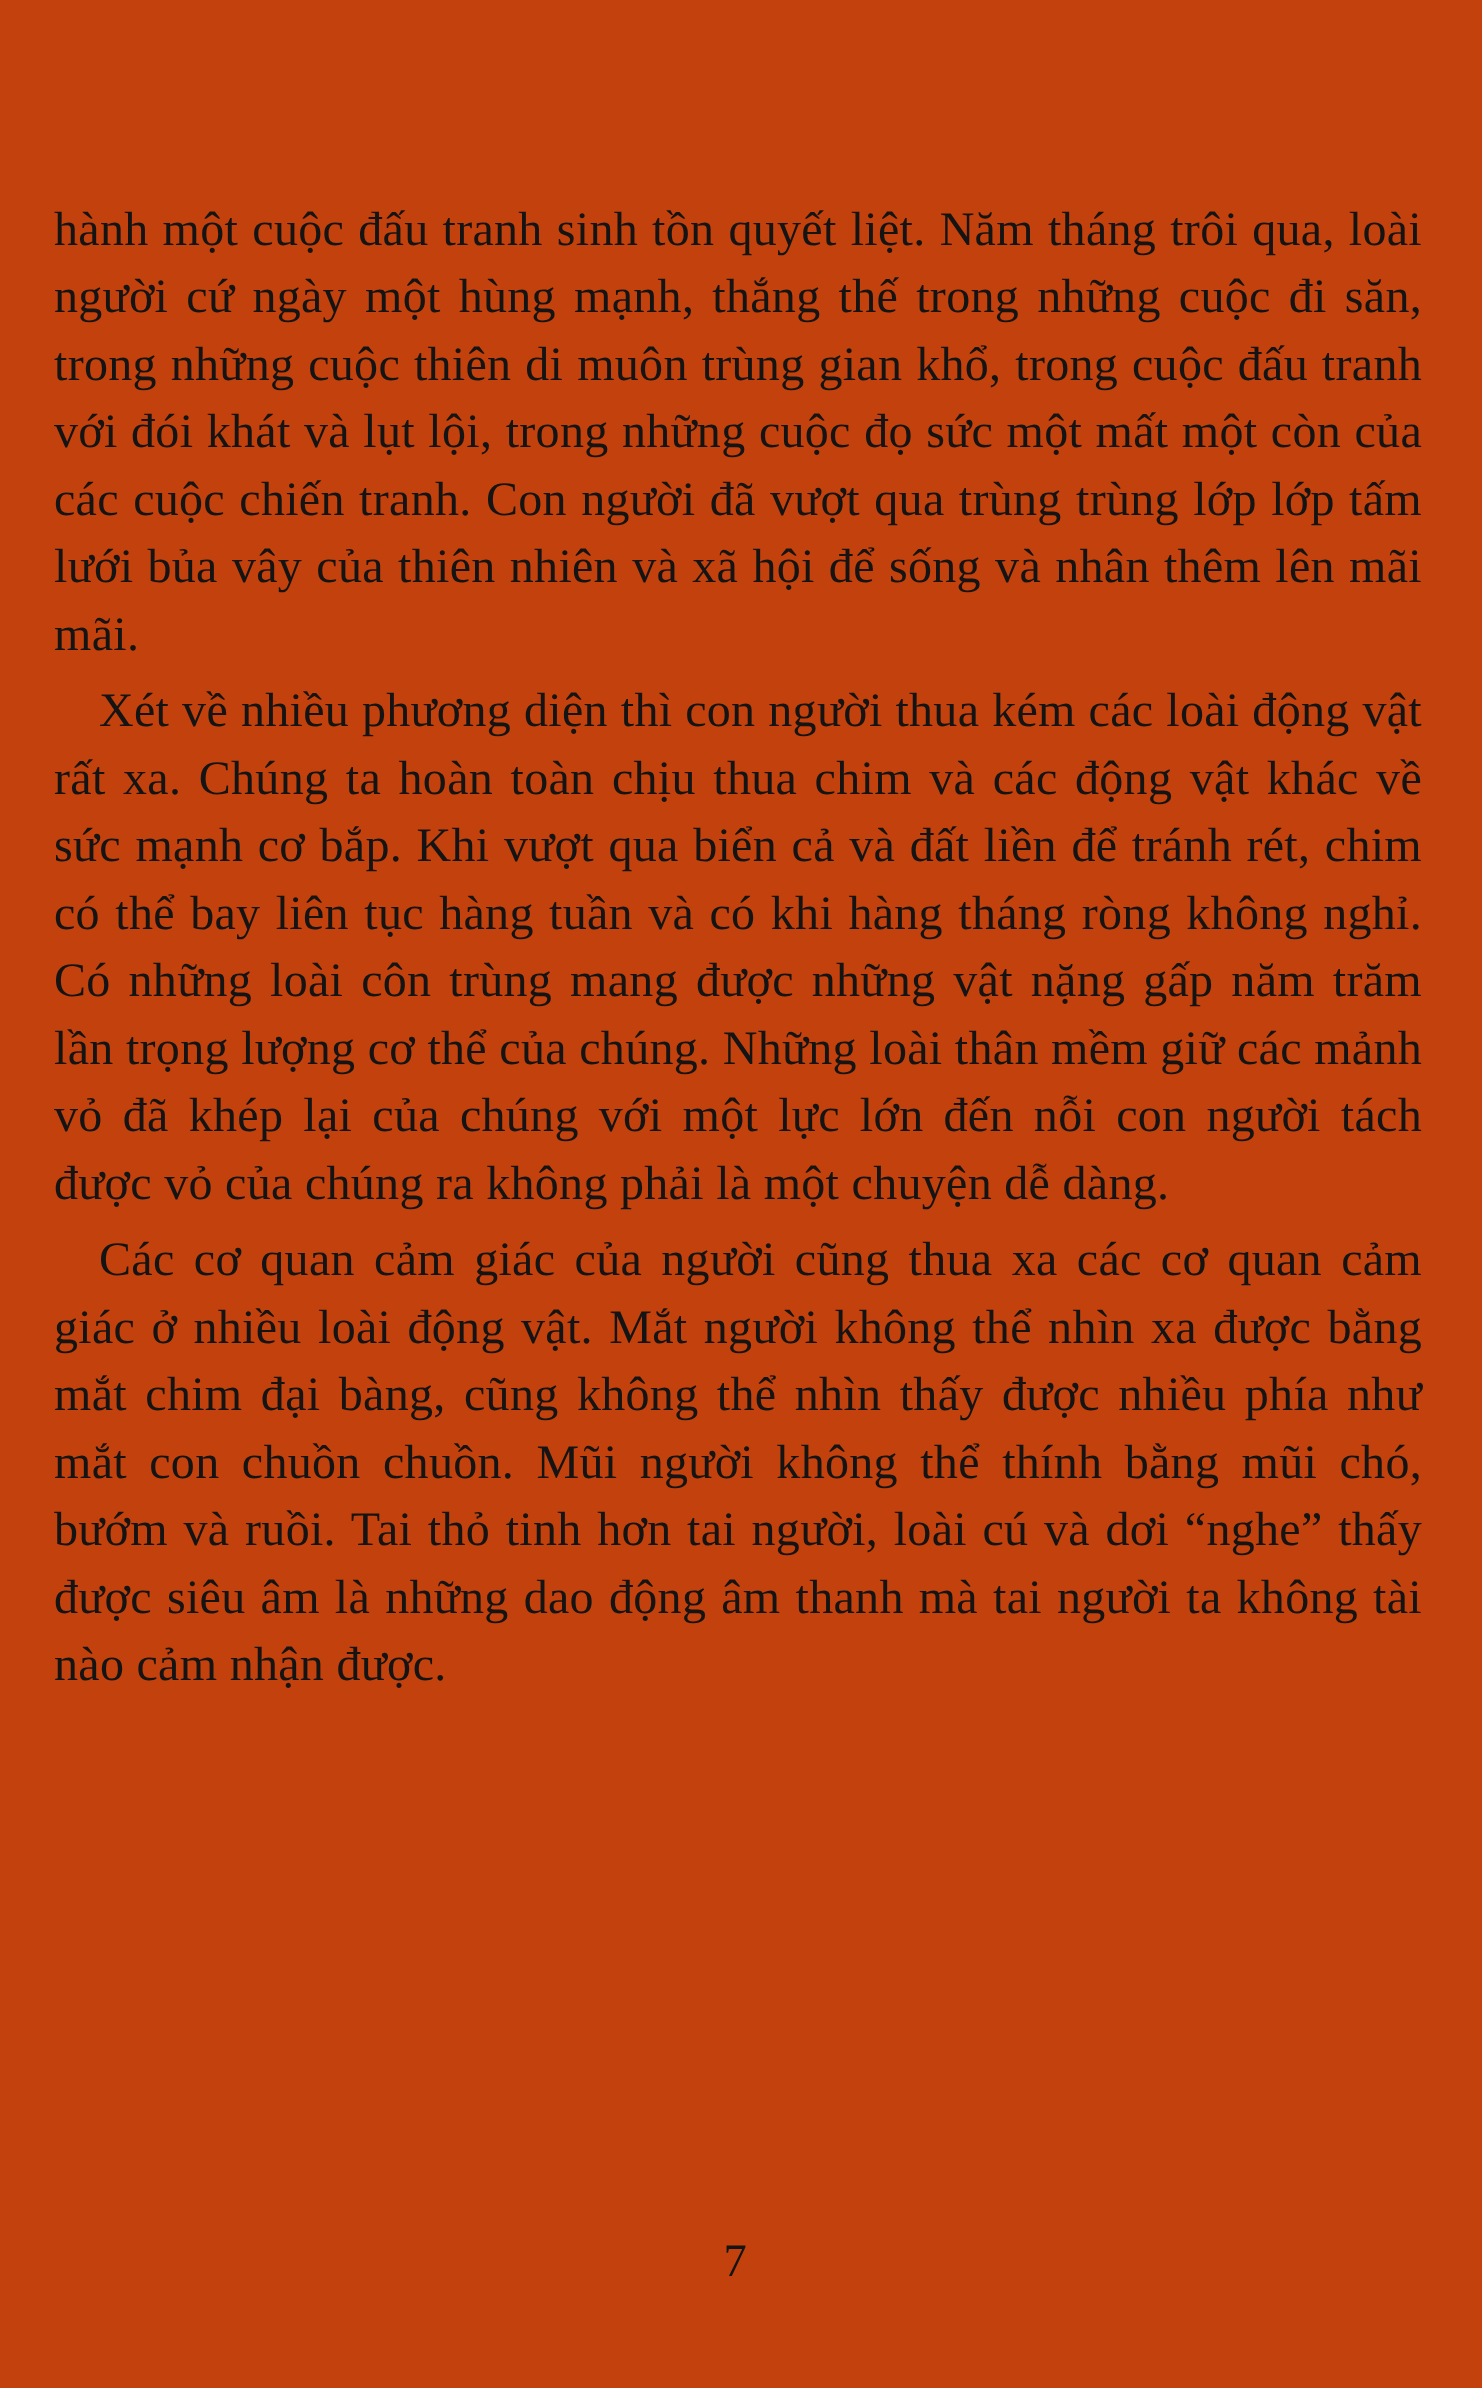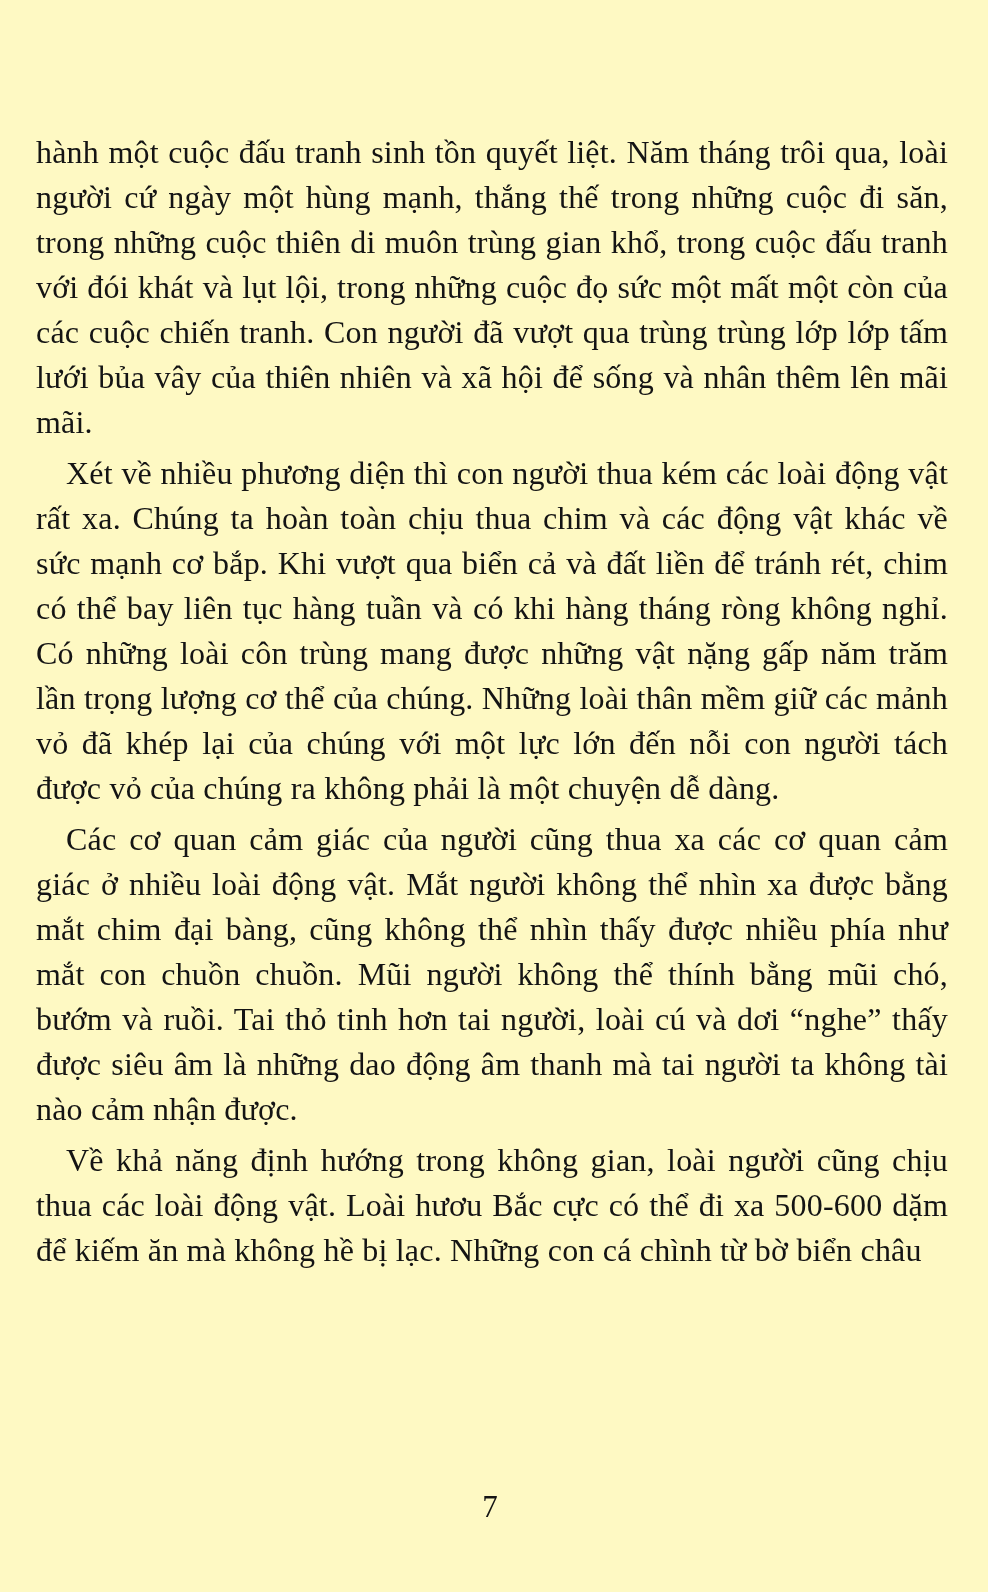--- a/index.html
+++ b/index.html
@@ -11,21 +11,21 @@
     height: 1592px;
     position: relative;
     background: #ffffff;
     font-family: "Liberation Serif", "DejaVu Serif", serif;
     color: #141414;
     overflow: hidden;
   }
   .page {
     position: absolute;
     inset: 0;
-    background: #fef9c3;
+    background: #c2410c;
   }
   .text-block {
     position: absolute;
     left: 36px;
     right: 40px;
     top: 130px;
     font-size: 32px;
     line-height: 45px;
     text-align: justify;
     letter-spacing: 0.2px;
@@ -49,16 +49,15 @@
   }
 </style>
 </head>
 <body>
 
 <div class="page">
   <div class="text-block">
     <p class="continued">hành một cuộc đấu tranh sinh tồn quyết liệt. Năm tháng trôi qua, loài người cứ ngày một hùng mạnh, thắng thế trong những cuộc đi săn, trong những cuộc thiên di muôn trùng gian khổ, trong cuộc đấu tranh với đói khát và lụt lội, trong những cuộc đọ sức một mất một còn của các cuộc chiến tranh. Con người đã vượt qua trùng trùng lớp lớp tấm lưới bủa vây của thiên nhiên và xã hội để sống và nhân thêm lên mãi mãi.</p>
     <p>Xét về nhiều phương diện thì con người thua kém các loài động vật rất xa. Chúng ta hoàn toàn chịu thua chim và các động vật khác về sức mạnh cơ bắp. Khi vượt qua biển cả và đất liền để tránh rét, chim có thể bay liên tục hàng tuần và có khi hàng tháng ròng không nghỉ. Có những loài côn trùng mang được những vật nặng gấp năm trăm lần trọng lượng cơ thể của chúng. Những loài thân mềm giữ các mảnh vỏ đã khép lại của chúng với một lực lớn đến nỗi con người tách được vỏ của chúng ra không phải là một chuyện dễ dàng.</p>
     <p>Các cơ quan cảm giác của người cũng thua xa các cơ quan cảm giác ở nhiều loài động vật. Mắt người không thể nhìn xa được bằng mắt chim đại bàng, cũng không thể nhìn thấy được nhiều phía như mắt con chuồn chuồn. Mũi người không thể thính bằng mũi chó, bướm và ruồi. Tai thỏ tinh hơn tai người, loài cú và dơi “nghe” thấy được siêu âm là những dao động âm thanh mà tai người ta không tài nào cảm nhận được.</p>
-    <p>Về khả năng định hướng trong không gian, loài người cũng chịu thua các loài động vật. Loài hươu Bắc cực có thể đi xa 500-600 dặm để kiếm ăn mà không hề bị lạc. Những con cá chình từ bờ biển châu</p>
   </div>
   <div class="page-number">7</div>
 </div>
 
 </body></html>

